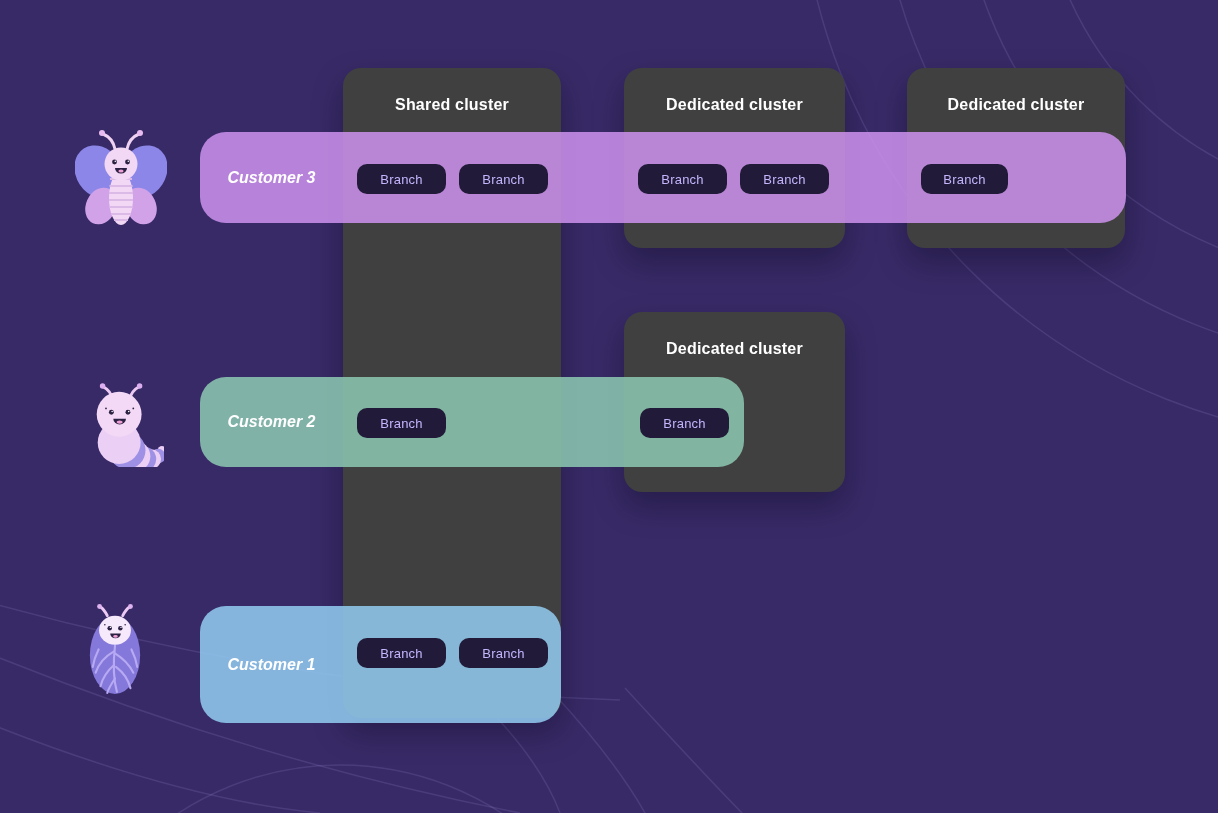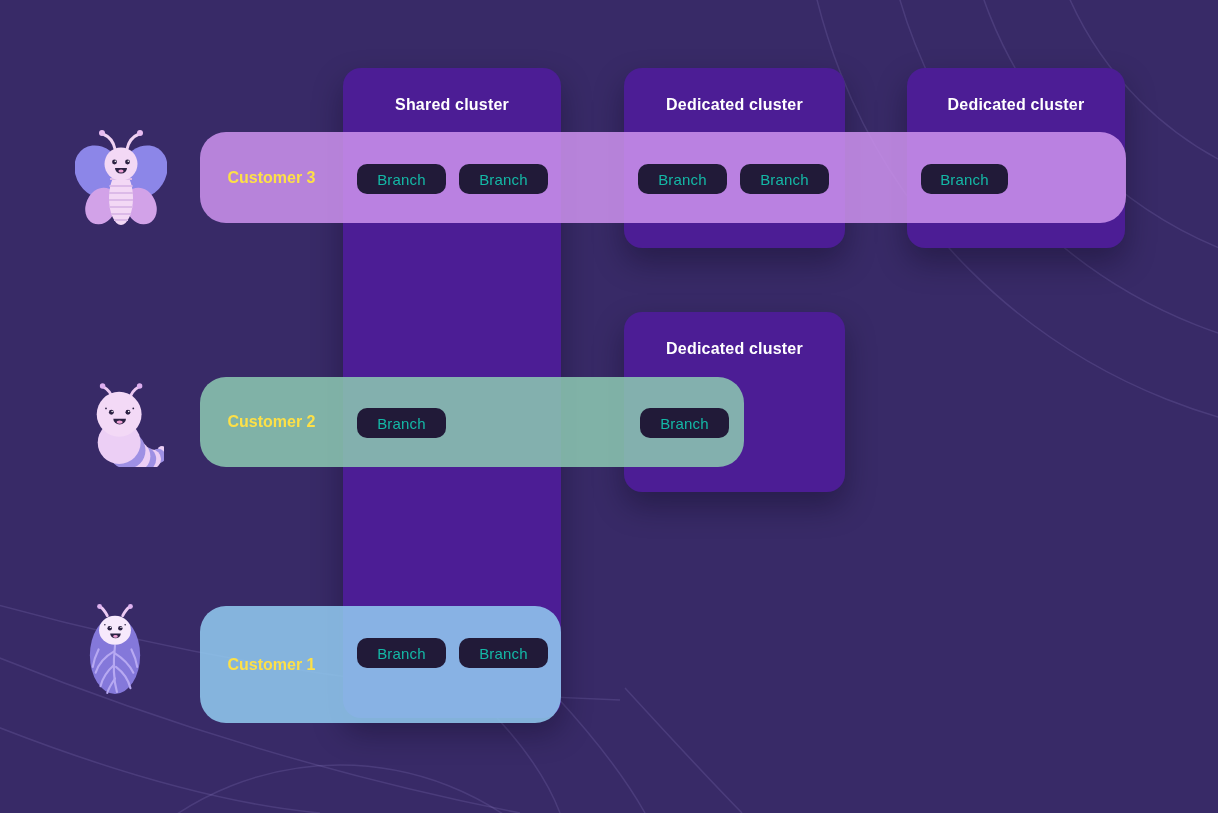--- a/index.html
+++ b/index.html
@@ -5,49 +5,49 @@
   html,body{margin:0;padding:0;background:#382a67;}
   .stage{
     position:relative;width:1218px;height:813px;overflow:hidden;
     background:#382a67;
     font-family:"Liberation Sans", sans-serif;
   }
   .bg-pattern{position:absolute;inset:0;}
 
   
   .cluster{
-    position:absolute;background:#4c1d95;border-radius:18px;
+    position:absolute;background:#404040;border-radius:18px;
     box-shadow:0 14px 30px rgba(8,5,22,.35);
   }
   .cluster-title{
     position:absolute;top:0;left:0;right:0;height:74px;
     display:flex;align-items:center;justify-content:center;
     color:#ffffff;font-size:16px;font-weight:700;letter-spacing:.2px;
   }
   #cluster-shared{left:343px;top:68px;width:218px;height:650px;}
   #cluster-ded-a {left:624px;top:68px;width:221px;height:180px;}
   #cluster-ded-b {left:907px;top:68px;width:218px;height:180px;}
   #cluster-ded-c {left:624px;top:312px;width:221px;height:180px;}
 
   
   .band{position:absolute;left:200px;border-radius:26px;}
   #band-customer3{top:132px;width:926px;height:91px;background:rgba(206,147,239,.85);}
   #band-customer2{top:377px;width:544px;height:90px;background:rgba(141,202,179,.85);}
   #band-customer1{top:606px;width:361px;height:117px;background:rgba(147,204,242,.85);}
   .customer-label{
     position:absolute;left:0;top:0;bottom:0;width:143px;
     display:flex;align-items:center;justify-content:center;
-    color:#fde047;font-size:16px;font-weight:700;
+    color:#ffffff;font-size:16px;font-weight:700;font-style:italic;
   }
 
   
   .pill{
     position:absolute;width:89px;height:30px;background:#211a38;border-radius:10px;
     display:flex;align-items:center;justify-content:center;
-    color:#14b8a6;font-size:15px;font-weight:500;letter-spacing:.2px;
+    color:#c4b5fd;font-size:13px;font-weight:500;letter-spacing:.2px;
   }
   .pill.narrow{width:87px;}
 
   .insect{position:absolute;}
   #butterfly{left:75px;top:127px;width:92px;height:100px;}
   #caterpillar{left:86px;top:381px;width:78px;height:86px;}
   #chrysalis{left:86px;top:603px;width:58px;height:92px;}
 </style>
 </head>
 <body>

